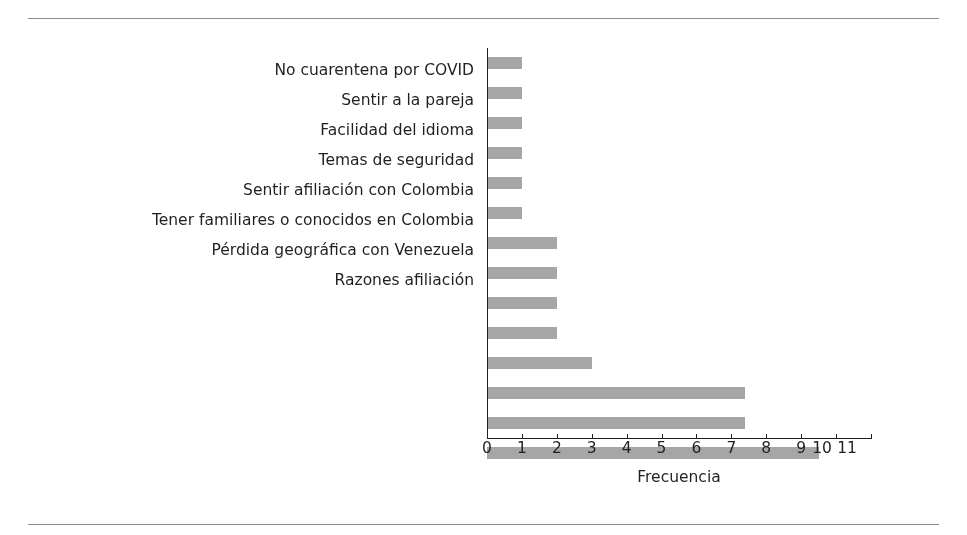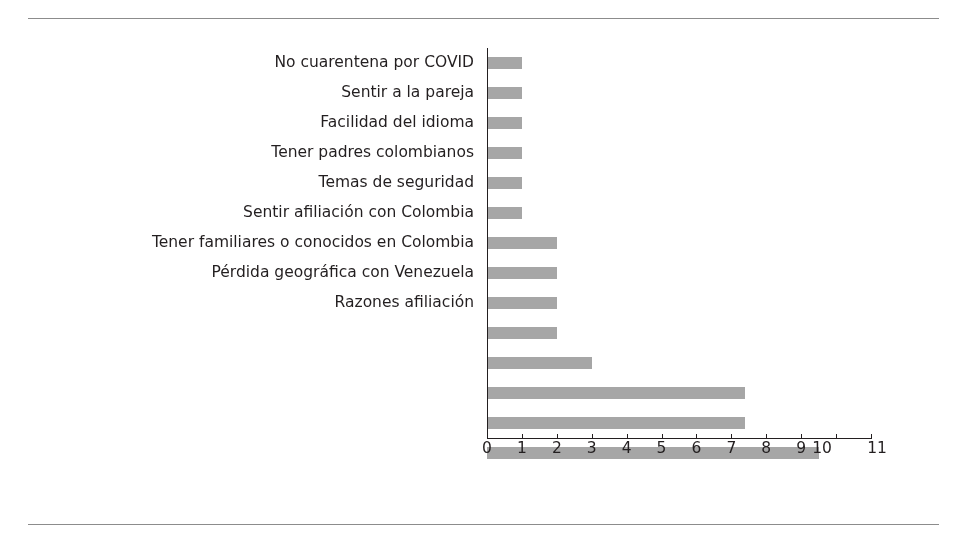--- a/index.html
+++ b/index.html
@@ -51,21 +51,21 @@
   .bars-col {
     position: absolute;
     left: 487px;
     top: 8px;
     width: 420px;
     height: 390px;
   }
   .row {
     height: 30px;
     display: flex;
-    align-items: center;
+    align-items: flex-end;
   }
   .row-label {
     width: 100%;
     text-align: right;
     padding-right: 10px;
     font-size: 15.5px;
     line-height: 1;
     color: #231f20;
     white-space: nowrap;
     box-sizing: border-box;
@@ -143,23 +143,20 @@
 
     <div class="labels-col">
       <div class="row">
           <div class="row-label">No cuarentena por COVID</div>
         </div>
       <div class="row">
           <div class="row-label">Sentir a la pareja</div>
         </div>
       <div class="row">
           <div class="row-label">Facilidad del idioma</div>
-        </div>
-      <div class="row">
-          <div class="row-label">Tener padres colombianos</div>
         </div>
       <div class="row">
           <div class="row-label">Temas de seguridad</div>
         </div>
       <div class="row">
           <div class="row-label">Sentir afiliación con Colombia</div>
         </div>
       <div class="row">
           <div class="row-label">Tener familiares o conocidos en Colombia</div>
         </div>
@@ -235,19 +232,20 @@
         <div class="tick" style="left: 209.455px;">6</div>
         <div class="tick-mark" style="left: 244.364px;"></div>
         <div class="tick" style="left: 244.364px;">7</div>
         <div class="tick-mark" style="left: 279.273px;"></div>
         <div class="tick" style="left: 279.273px;">8</div>
         <div class="tick-mark" style="left: 314.182px;"></div>
         <div class="tick" style="left: 314.182px;">9</div>
         <div class="tick-mark" style="left: 349.091px;"></div>
         <div class="tick" style="left: 335px;">10</div>
         <div class="tick-mark" style="left: 384px;"></div>
-        <div class="tick" style="left: 390px; text-align: center;">11</div>
+        <div class="tick" style="left: 360px; text-align: center;">11</div>
       </div>
+    <div class="xlabel">Frecuencia</div>
 
   </div>
 
   <div class="rule bottom"></div>
 </div>
 
 </body></html>

